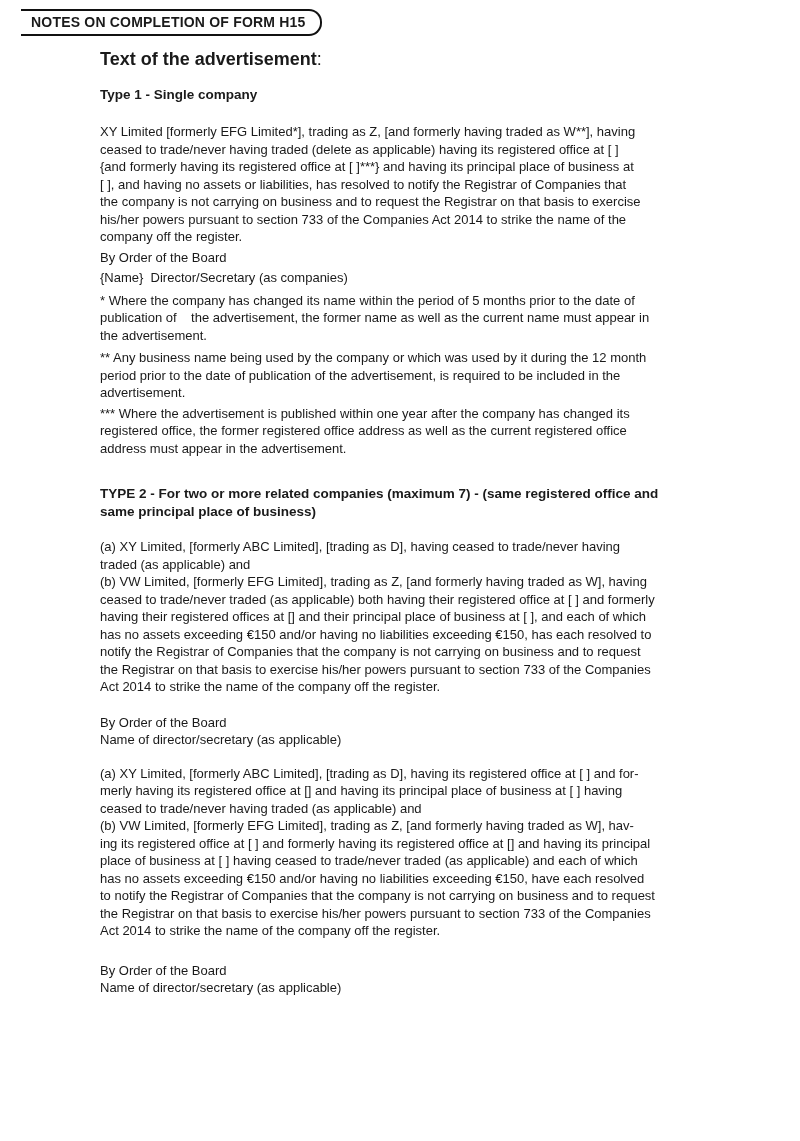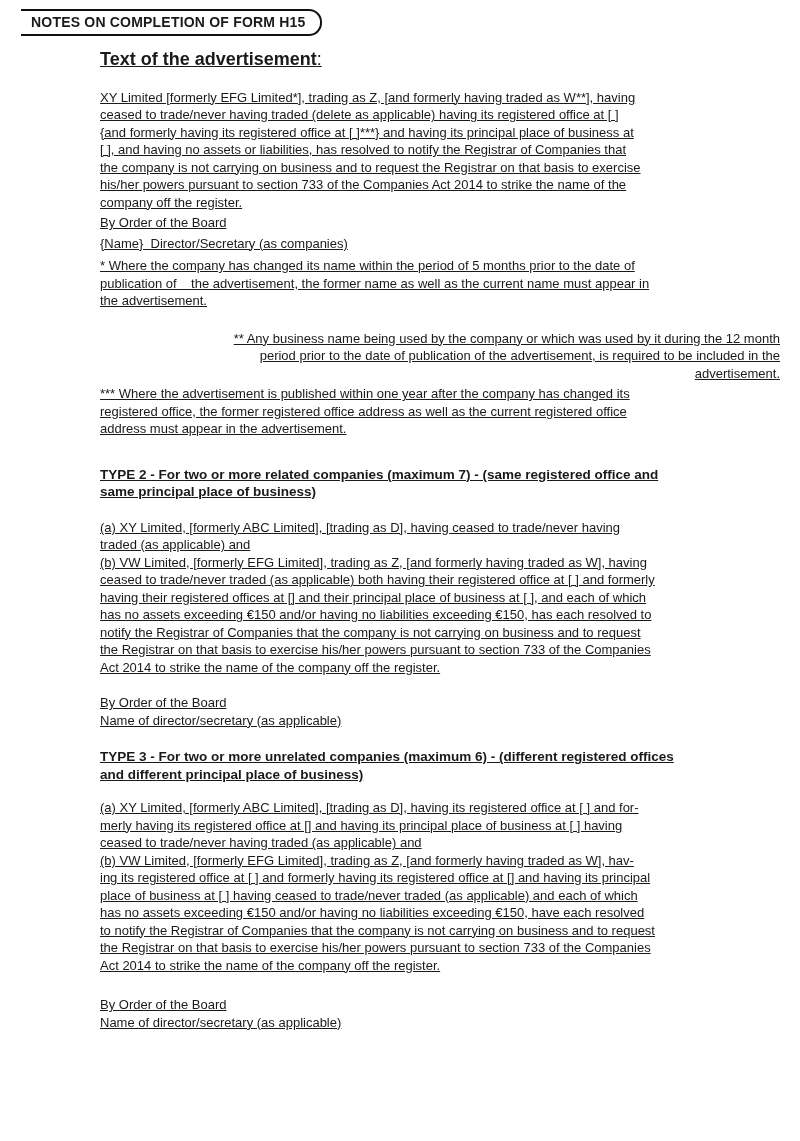--- a/index.html
+++ b/index.html
@@ -2,21 +2,21 @@
 <html><head>
 <meta charset="utf-8">
 <style>
   html, body { margin: 0; padding: 0; background: #ffffff; }
   body {
     width: 800px; height: 1141px;
     font-family: "Liberation Sans", "DejaVu Sans", sans-serif;
     color: #1a1a1a;
     -webkit-font-smoothing: antialiased;
   }
-  .page { padding-top: 9px; position: relative; width: 800px; height: 1132px; overflow: hidden; text-decoration: underline; }
+  .page { padding-top: 9px; position: relative; width: 800px; height: 1132px; overflow: hidden; }
 
   .title-box {
     display: inline-block;
     margin-left: 21px;
     border-top: 2px solid #111;
     border-bottom: 2px solid #111;
     border-right: 2px solid #111;
     border-left: none;
     border-radius: 0 13px 13px 0;
     padding: 2px 14px 2px 10px;
@@ -44,40 +44,41 @@
 
   .para {
     font-size: 13px;
     line-height: 17.5px;
     white-space: pre;
   }
   .p-type1-body { margin-top: 20px; }
   .p-byorder1   { margin-top: 3px; }
   .p-sign1      { margin-top: 3px; }
   .p-fn1        { margin-top: 5px; }
-  .p-fn2        { margin-top: 20px; text-align: right; }
+  .p-fn2        { margin-top: 5px; }
   .p-fn3        { margin-top: 3px; }
   .p-type2-body { margin-top: 18px; }
   .p-sigblock2  { margin-top: 18px; }
   .p-type3-body { margin-top: 16px; }
   .p-sigblock3  { margin-top: 22px; }
 </style>
 </head>
 <body>
 
 <div class="page">
 
   <div class="title-box">
     <span>NOTES ON COMPLETION OF FORM H15</span>
   </div>
 
   <div class="content">
 
     <div class="h-intro"><span class="b">Text of the advertisement</span><span>:</span></div>
 
+    <div class="h-section h-type1">Type 1 - Single company</div>
 
     <div class="para p-type1-body">XY Limited [formerly EFG Limited*], trading as Z, [and formerly having traded as W**], having
 ceased to trade/never having traded (delete as applicable) having its registered office at [ ]
 {and formerly having its registered office at [ ]***} and having its principal place of business at
 [ ], and having no assets or liabilities, has resolved to notify the Registrar of Companies that
 the company is not carrying on business and to request the Registrar on that basis to exercise
 his/her powers pursuant to section 733 of the Companies Act 2014 to strike the name of the
 company off the register.</div>
 
     <div class="para p-byorder1">By Order of the Board</div>
@@ -105,22 +106,20 @@
 ceased to trade/never traded (as applicable) both having their registered office at [ ] and formerly
 having their registered offices at [] and their principal place of business at [ ], and each of which
 has no assets exceeding €150 and/or having no liabilities exceeding €150, has each resolved to
 notify the Registrar of Companies that the company is not carrying on business and to request
 the Registrar on that basis to exercise his/her powers pursuant to section 733 of the Companies
 Act 2014 to strike the name of the company off the register.</div>
 
     <div class="para p-sigblock2">By Order of the Board
 Name of director/secretary (as applicable)</div>
 
-    <div class="h-section h-type3">TYPE 3 - For two or more unrelated companies (maximum 6) - (different registered offices
-and different principal place of business)</div>
 
     <div class="para p-type3-body">(a) XY Limited, [formerly ABC Limited], [trading as D], having its registered office at [ ] and for-
 merly having its registered office at [] and having its principal place of business at [ ] having
 ceased to trade/never having traded (as applicable) and
 (b) VW Limited, [formerly EFG Limited], trading as Z, [and formerly having traded as W], hav-
 ing its registered office at [ ] and formerly having its registered office at [] and having its principal
 place of business at [ ] having ceased to trade/never traded (as applicable) and each of which
 has no assets exceeding €150 and/or having no liabilities exceeding €150, have each resolved
 to notify the Registrar of Companies that the company is not carrying on business and to request
 the Registrar on that basis to exercise his/her powers pursuant to section 733 of the Companies

